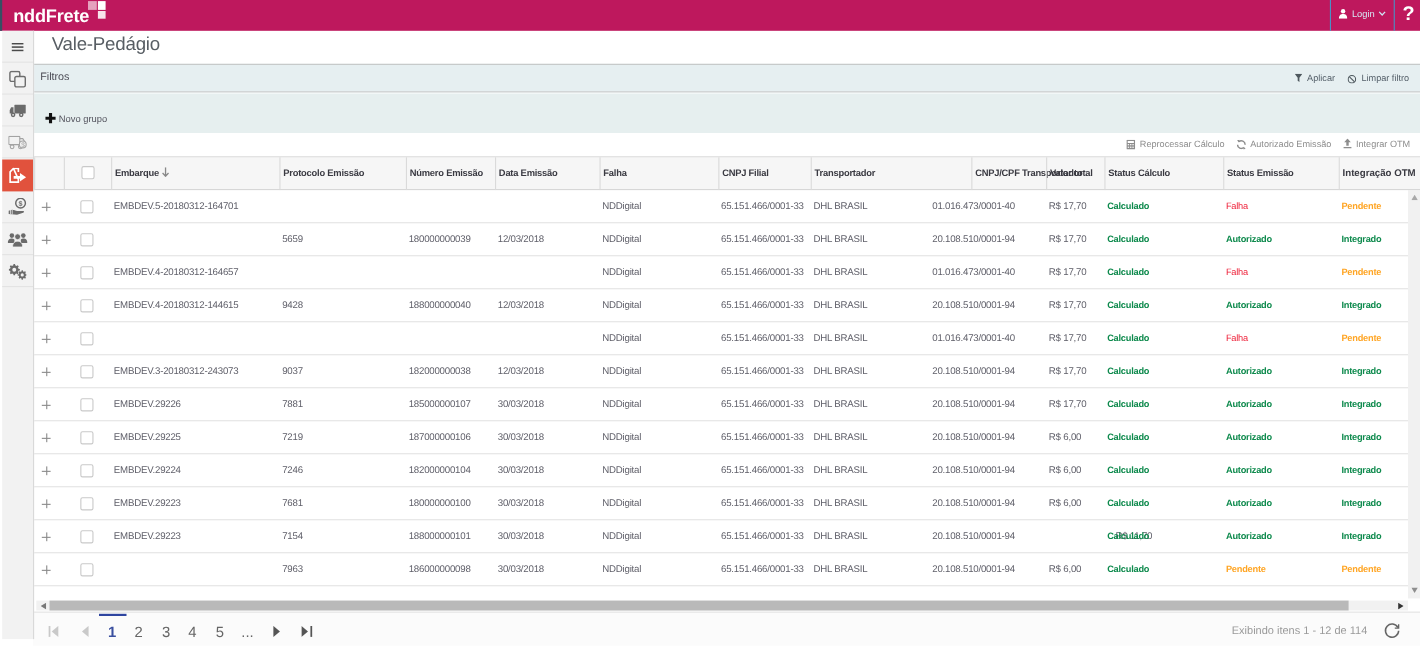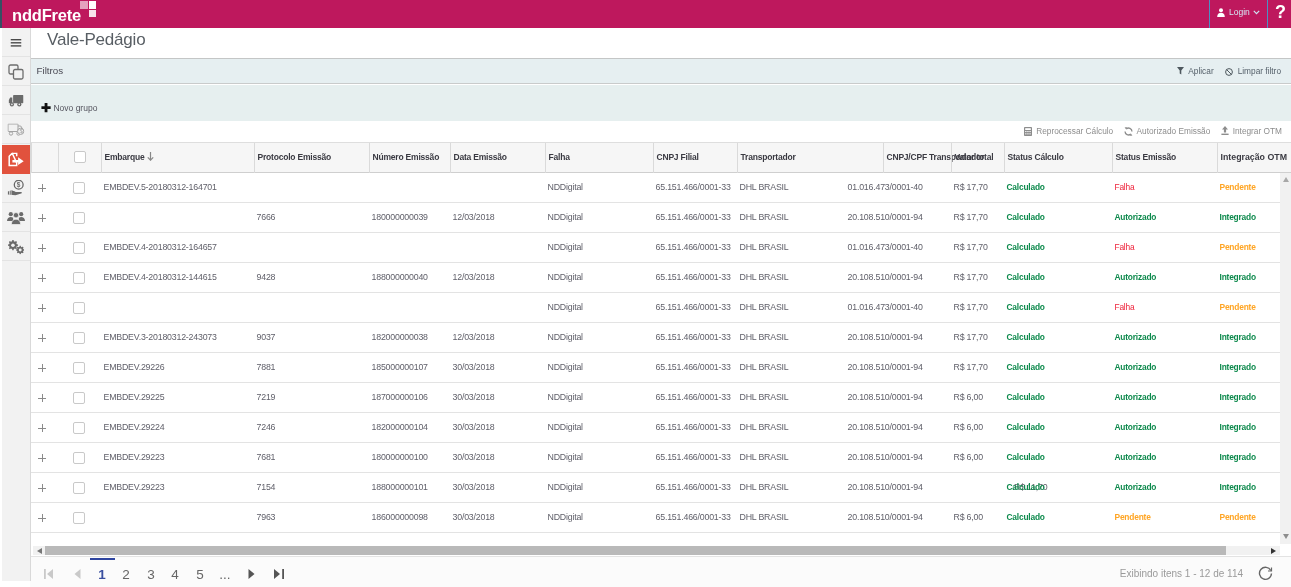--- a/index.html
+++ b/index.html
@@ -253,21 +253,21 @@
       <span class="gc" style="left:706px; width:108px;">DHL BRASIL</span>
       <span class="gc" style="left:814px; width:106px;">01.016.473/0001-40</span>
       <span class="gc" style="left:920px; width:53px;">R$ 17,70</span>
       <span class="gc green" style="left:973px; width:108px;">Calculado</span>
       <span class="gc red" style="left:1081px; width:105px;">Falha</span>
       <span class="gc orange" style="left:1186px; width:63px;">Pendente</span>
     </div>
 <div class="grow" style="top:30px;">
       <span class="plus"></span>
       <span class="cb"></span>
-      <span class="gc" style="left:223px; width:115px;">7666</span>
+      <span class="gc" style="left:223px; width:115px;">5659</span>
       <span class="gc" style="left:338px; width:81px;">180000000039</span>
       <span class="gc" style="left:419px; width:95px;">12/03/2018</span>
       <span class="gc" style="left:514px; width:108px;">NDDigital</span>
       <span class="gc" style="left:622px; width:84px;">65.151.466/0001-33</span>
       <span class="gc" style="left:706px; width:108px;">DHL BRASIL</span>
       <span class="gc" style="left:814px; width:106px;">20.108.510/0001-94</span>
       <span class="gc" style="left:920px; width:53px;">R$ 17,70</span>
       <span class="gc green" style="left:973px; width:108px;">Calculado</span>
       <span class="gc green" style="left:1081px; width:105px;">Autorizado</span>
       <span class="gc green" style="left:1186px; width:63px;">Integrado</span>

